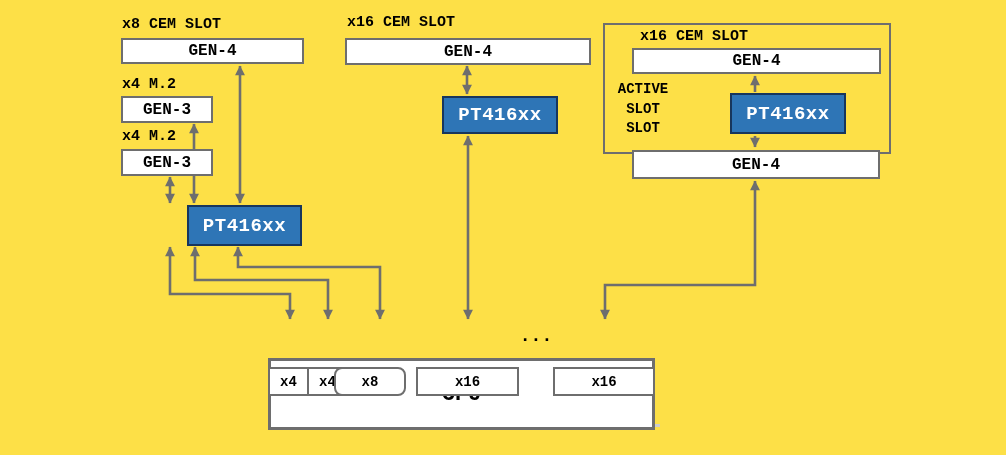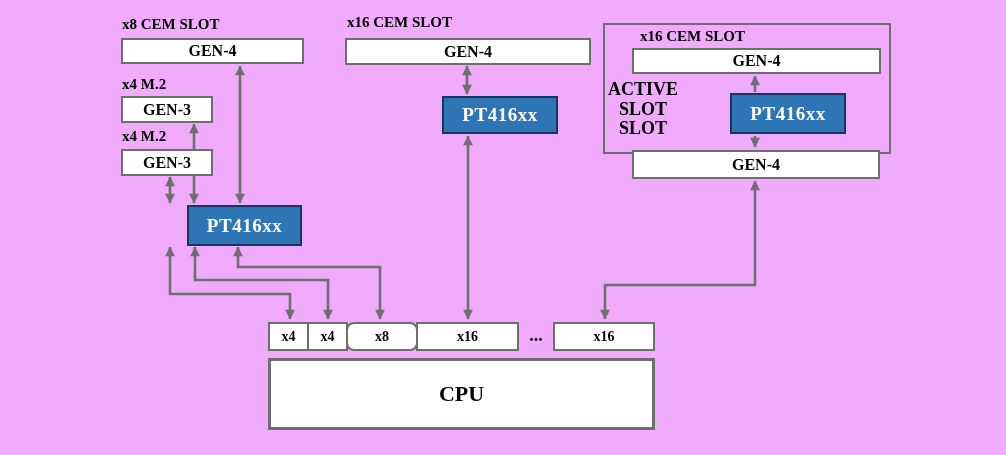--- a/index.html
+++ b/index.html
@@ -1,40 +1,40 @@
 <!DOCTYPE html>
 <html><head>
 <meta charset="utf-8">
 <style>
   html,body { margin:0; padding:0; background:#ffffff; }
   .canvas {
-    position:relative; width:1006px; height:455px; background:#f0abfc;
-    font-family:Liberation Serif, serif; overflow:hidden;
+    position:relative; width:1006px; height:455px; background:#fde047;
+    font-family:Liberation Mono, monospace; overflow:hidden;
   }
   .box {
     position:absolute; box-sizing:border-box; background:#ffffff;
     border:2.5px solid #6E6E6E; display:flex; align-items:center; justify-content:center;
     font-weight:bold; font-size:16px; color:#000; z-index:2;
   }
   .chip {
     position:absolute; box-sizing:border-box; background:#2E75B6;
     border:2.5px solid #17365D; display:flex; align-items:center; justify-content:center;
     color:#FFFFFF; font-weight:bold; font-size:19px; letter-spacing:0.5px; z-index:2;margin-left:32px;
   }
   .lbl {
     position:absolute; font-weight:bold; font-size:15px; color:#000;
     white-space:nowrap; z-index:2;
   }
-  .port { font-size:14px; z-index:3; }
+  .port { font-size:14px; z-index:3;margin-top:45px; }
   .dots {
     position:absolute; box-sizing:border-box; display:flex; align-items:center;
     justify-content:center; font-weight:bold; font-size:18px; color:#000; z-index:3;
   }
   .riser-card-text {
-    position:absolute; font-weight:bold; font-size:18px; line-height:19.5px;
+    position:absolute; font-weight:bold; font-size:14px; line-height:19.5px;
     color:#000; text-align:center; z-index:2;
   }
   .outer-box { background:transparent; }
   .shadow-line { position:absolute; background:#cccccc; z-index:0; }
   svg.connectors { position:absolute; left:0; top:0; z-index:1; }
 </style>
 </head>
 <body>
 
 <div class="canvas">
@@ -88,18 +88,18 @@
     <div>ACTIVE</div>
     <div>SLOT</div>
     <div>SLOT</div>
   </div>
   <div class="chip" style="left:698px; top:93px; width:116px; height:41px;">PT416xx</div>
   <div class="box" style="left:632px; top:150px; width:248px; height:29px;">GEN-4</div>
 
   <div class="box" style="left:268px; top:358px; width:387px; height:72px; border-width:3px; font-size:22px;">CPU</div>
   <div class="box port" style="left:268px; top:322px; width:41px; height:29px;">x4</div>
   <div class="box port" style="left:307px; top:322px; width:41px; height:29px;">x4</div>
-  <div class="box port" style="left:346px; top:322px; width:72px; height:29px;border-radius:8px;">x8</div>
+  <div class="box port" style="left:334px; top:322px; width:72px; height:29px;border-radius:8px;">x8</div>
   <div class="box port" style="left:416px; top:322px; width:103px; height:29px;">x16</div>
   <div class="dots" style="left:519px; top:322px; width:34px; height:27px;">...</div>
   <div class="box port" style="left:553px; top:322px; width:102px; height:29px;">x16</div>
 
 </div>
 
 </body></html>

